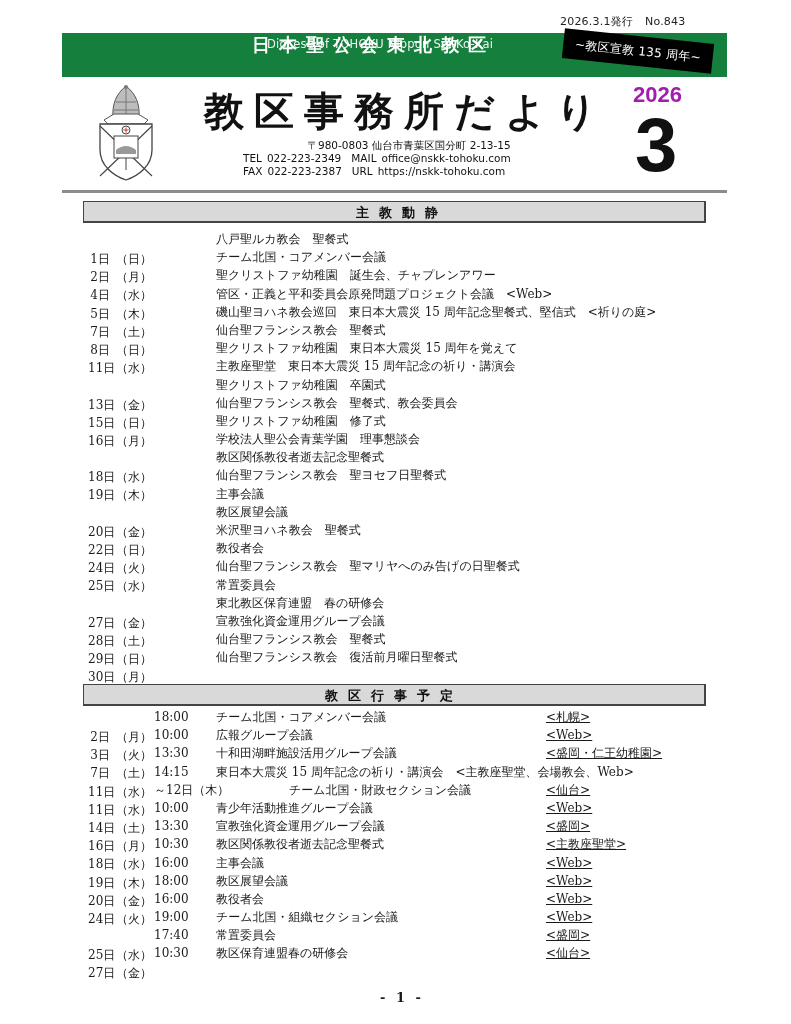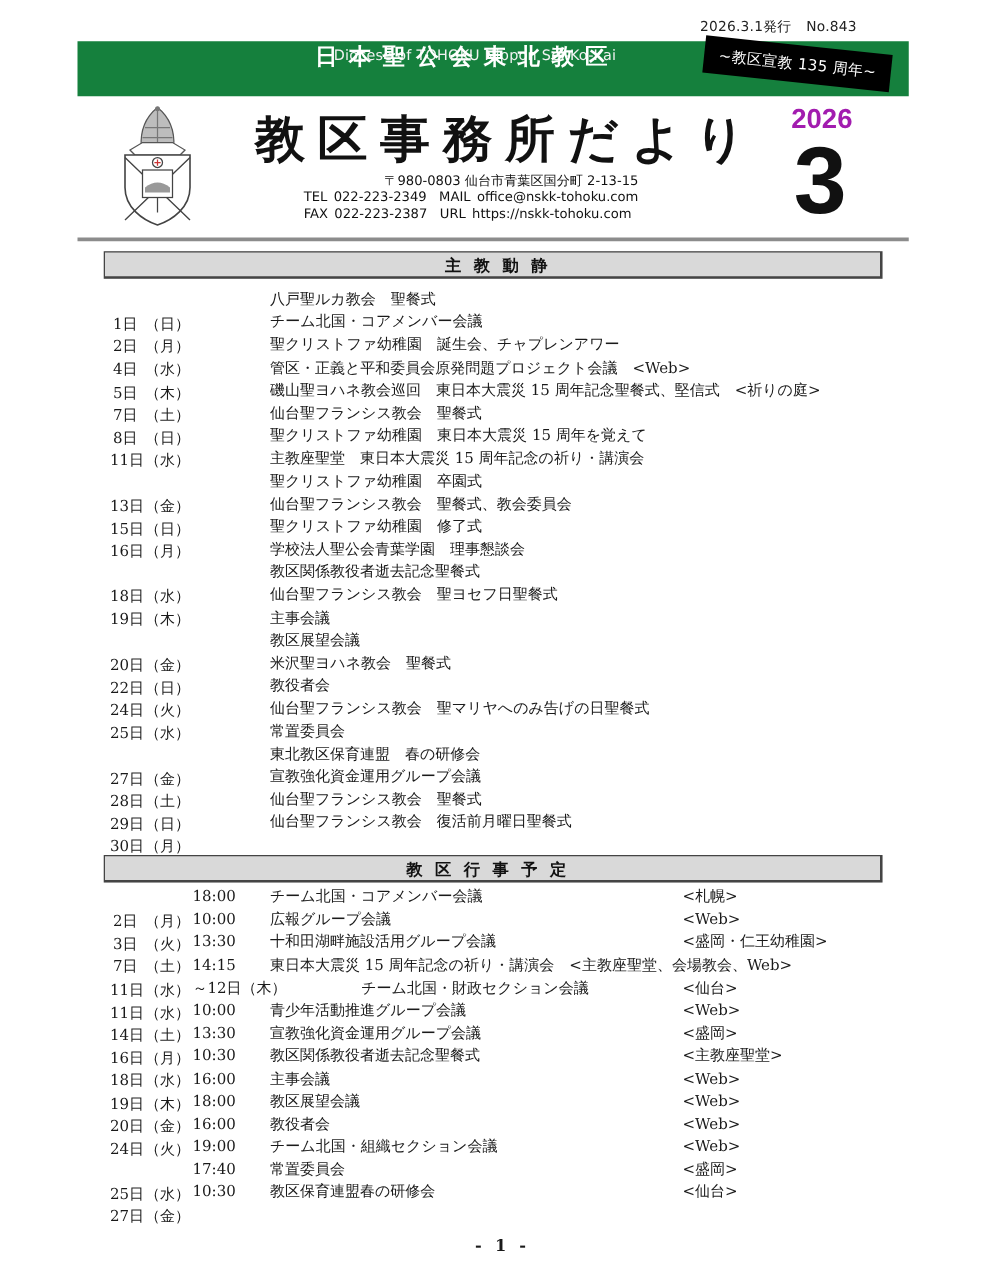--- a/index.html
+++ b/index.html
@@ -36,21 +36,21 @@
   .list { left: 88px; font-size: 12px; }
   .row { height: 18.2px; line-height: 18.2px; white-space: nowrap; position: relative; }
   .row .date { display: inline-block; width: 22px; text-align: right; margin-top: 20px; }
   .row .dow { display: inline-block; width: 60px; padding-left: 6px; }
   .row .text { position: absolute; left: 117px; margin-left: 11px; }
 
   .list2 .row .date { width: 22px; }
   .list2 .row .dow { width: 38px; padding-left: 6px; }
   .list2 .row .time { position: absolute; left: 66px; }
   .list2 .row .text { left: 117px; }
-  .list2 .row .loc { position: absolute; left: 458px; }
+  .list2 .row .loc { position: absolute; left: 458px; text-decoration: underline; }
 
   .page-no { left: 380px; top: 990px; font-size: 13px; font-weight: bold; letter-spacing: 3px; }
 </style>
 </head>
 <body>
 
 <div class="abs issue-line">
   <span>2026.3.1発行</span><span class="no">No.843</span>
 </div>
 

